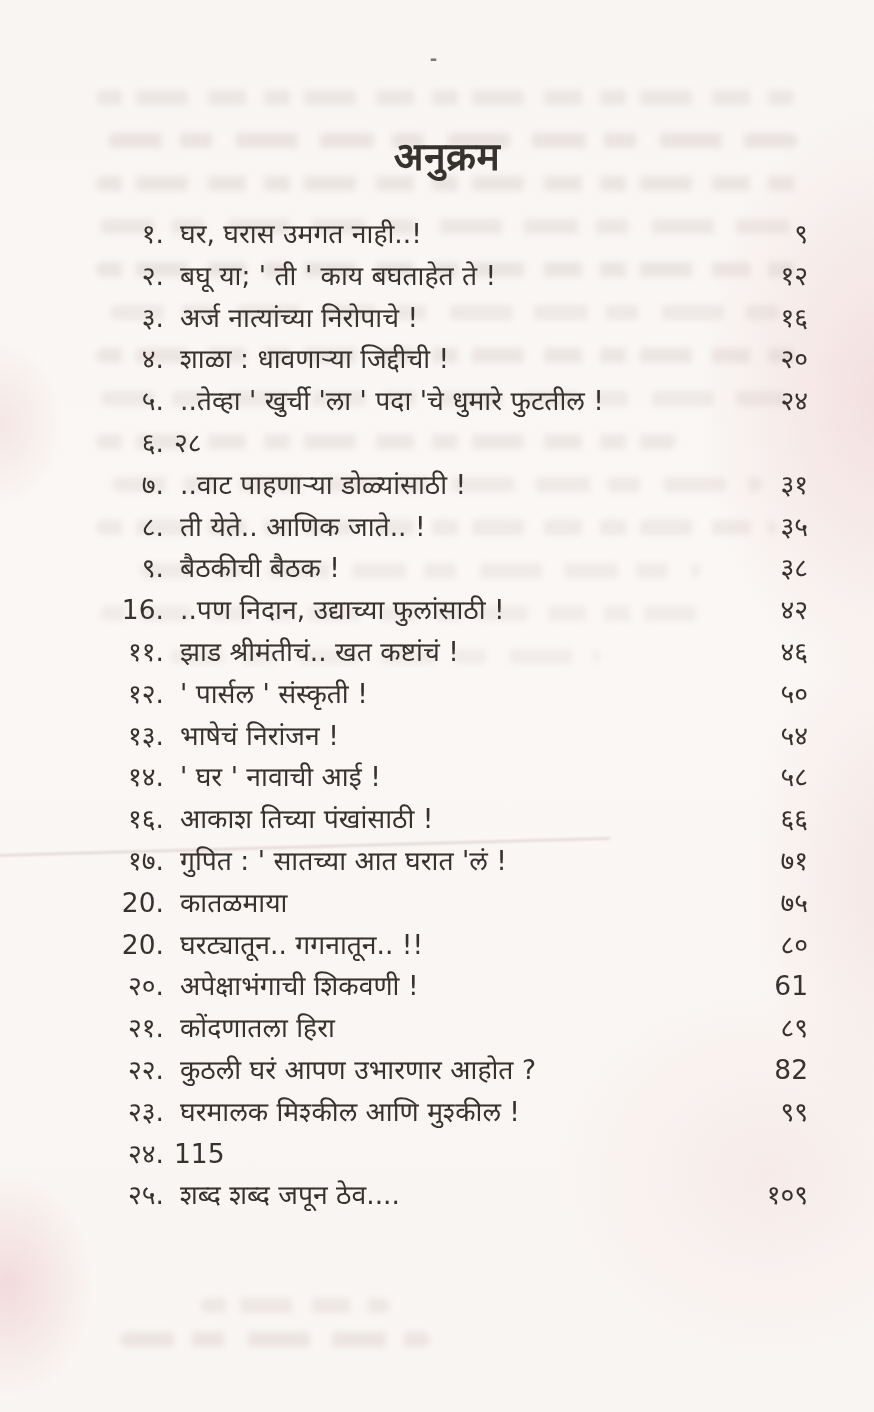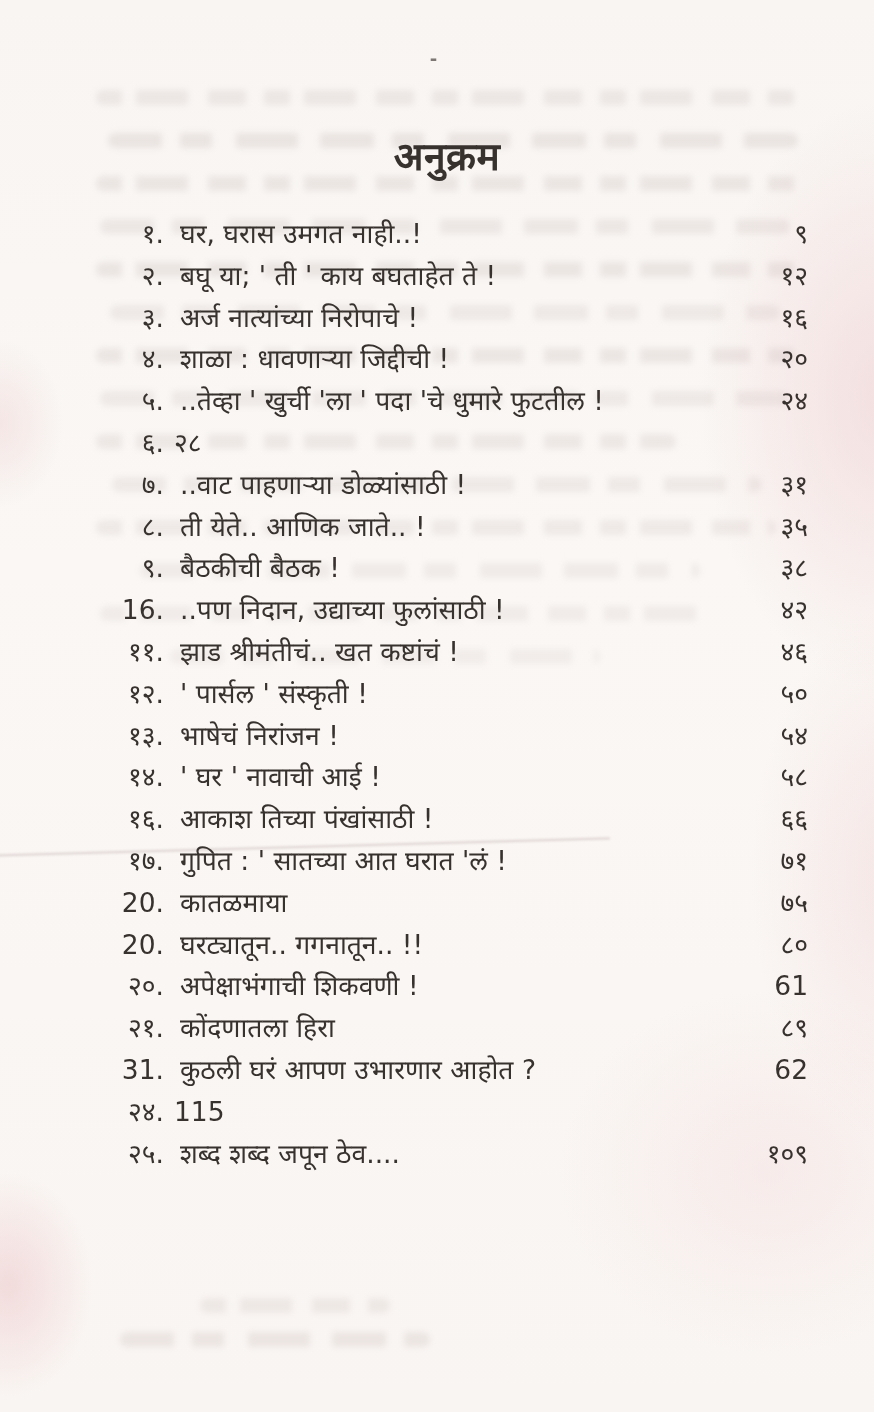--- a/index.html
+++ b/index.html
@@ -247,25 +247,30 @@
     <span class="toc-page">61</span>
   </li>
 
   <li class="toc-row">
     <span class="toc-num">२१.</span>
     <span class="toc-title">कोंदणातला हिरा</span>
     <span class="toc-page">८९</span>
   </li>
 
   <li class="toc-row">
-    <span class="toc-num">31.</span>
+    <span class="toc-num">२२.</span>
     <span class="toc-title">कुठली घरं आपण उभारणार आहोत ?</span>
-    <span class="toc-page">62</span>
-  </li>
-
+    <span class="toc-page">82</span>
+  </li>
+
+  <li class="toc-row">
+    <span class="toc-num">२३.</span>
+    <span class="toc-title">घरमालक मिश्कील आणि मुश्कील !</span>
+    <span class="toc-page">९९</span>
+  </li>
 
   <li class="toc-row">
     <span class="toc-num">२४.</span>
     <span class="toc-page">115</span>
   </li>
 
   <li class="toc-row">
     <span class="toc-num">२५.</span>
     <span class="toc-title">शब्द शब्द जपून ठेव....</span>
     <span class="toc-page">१०९</span>

